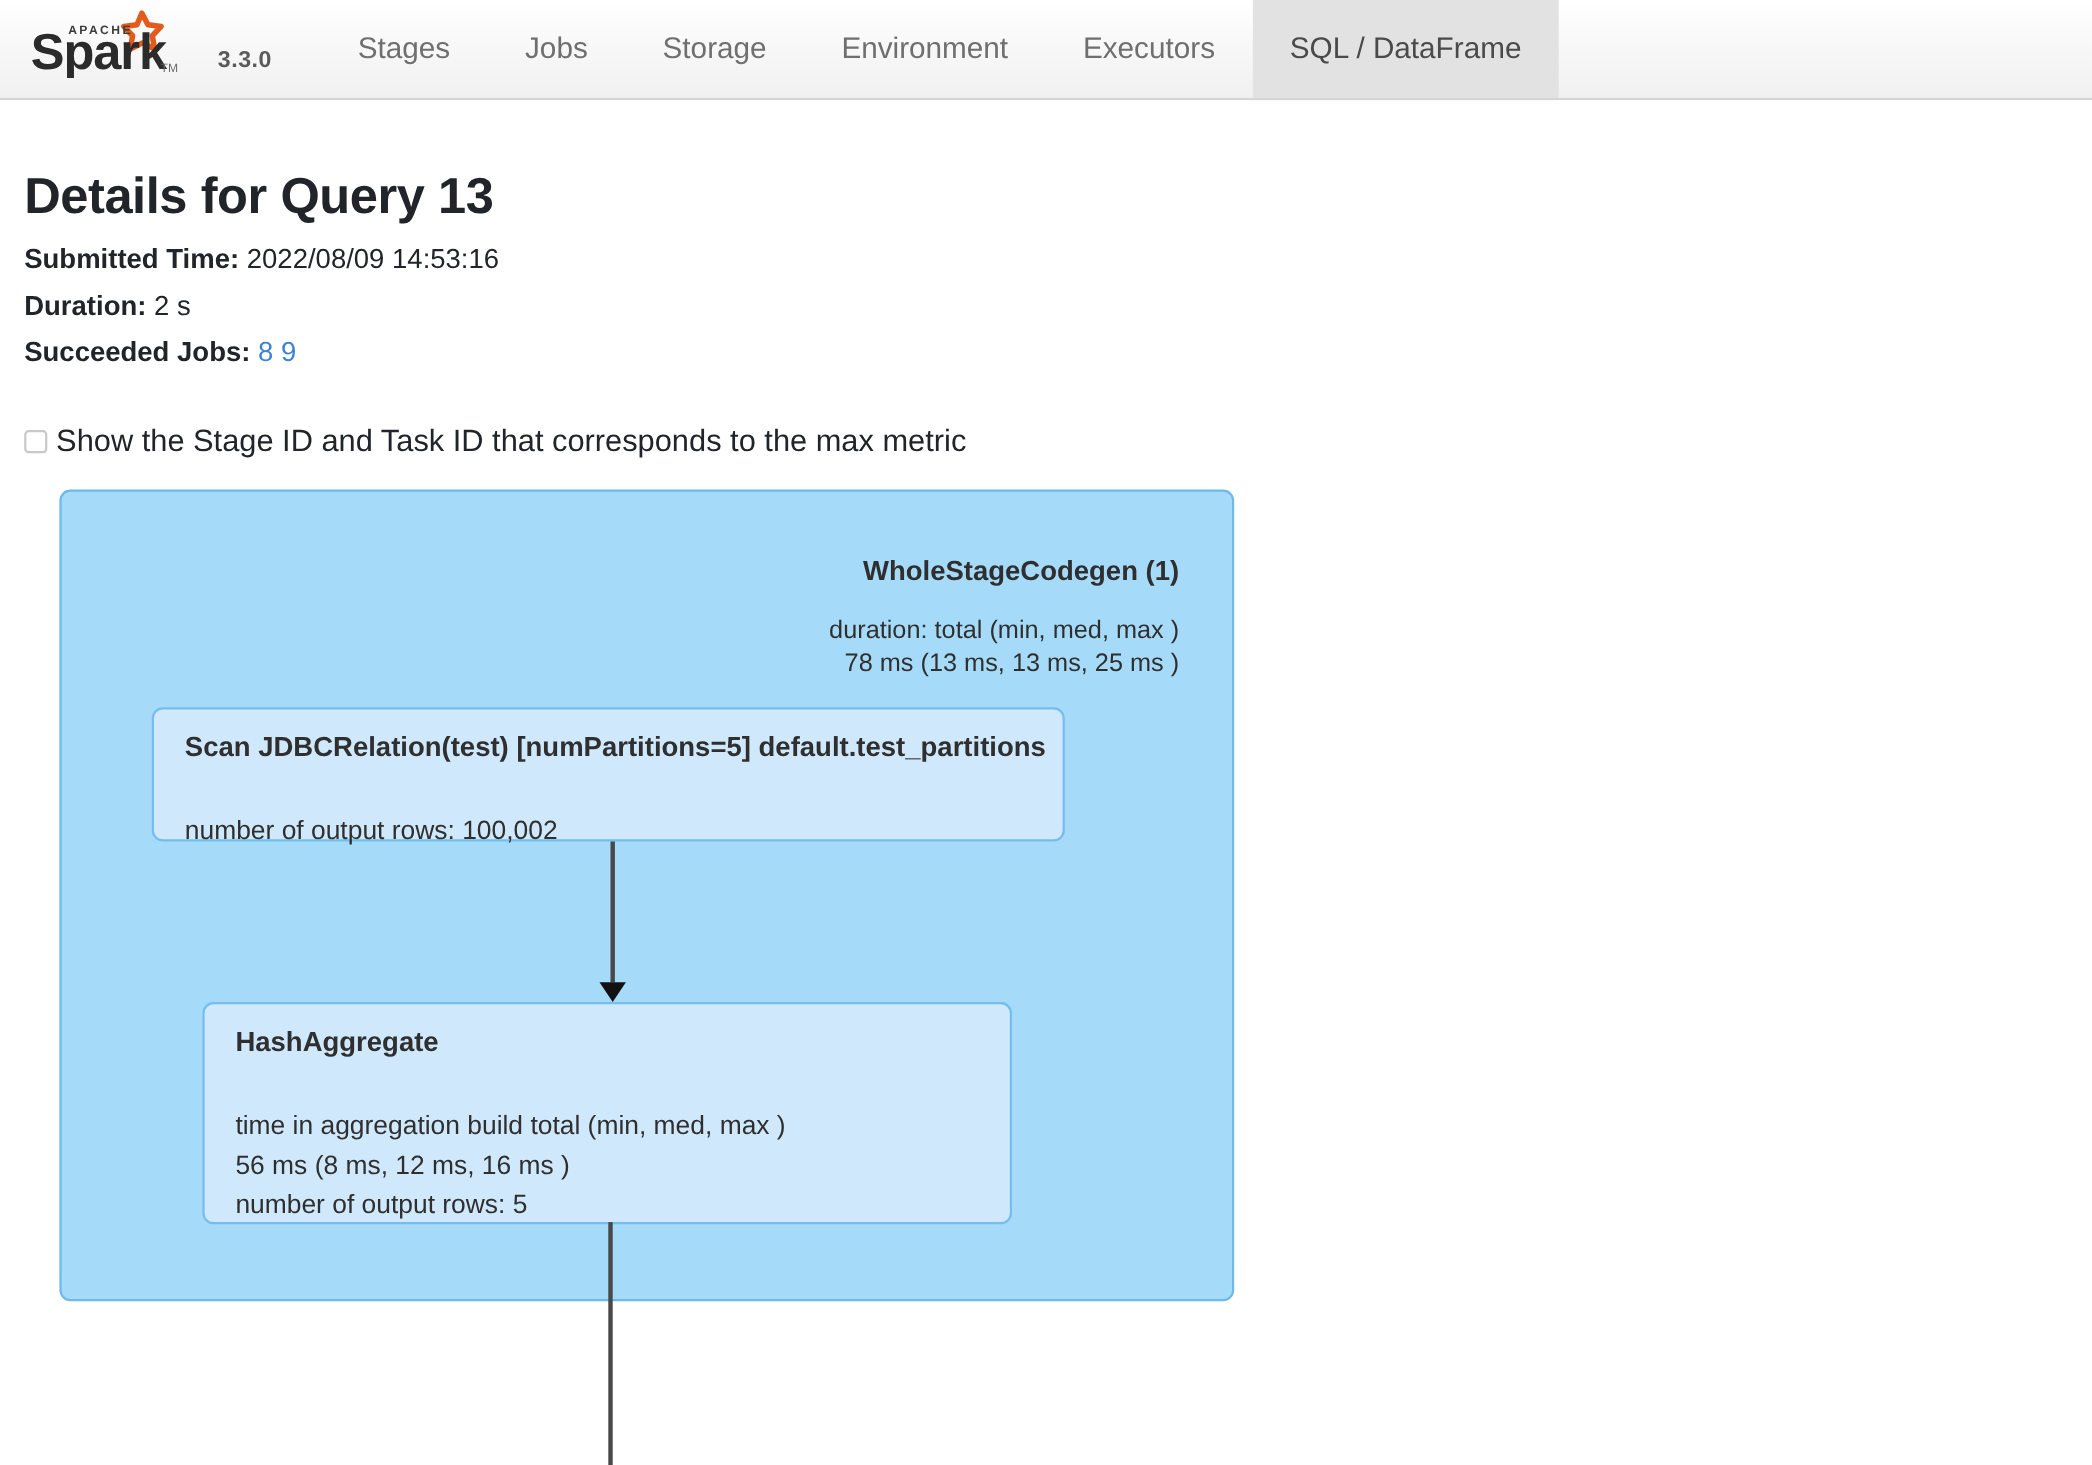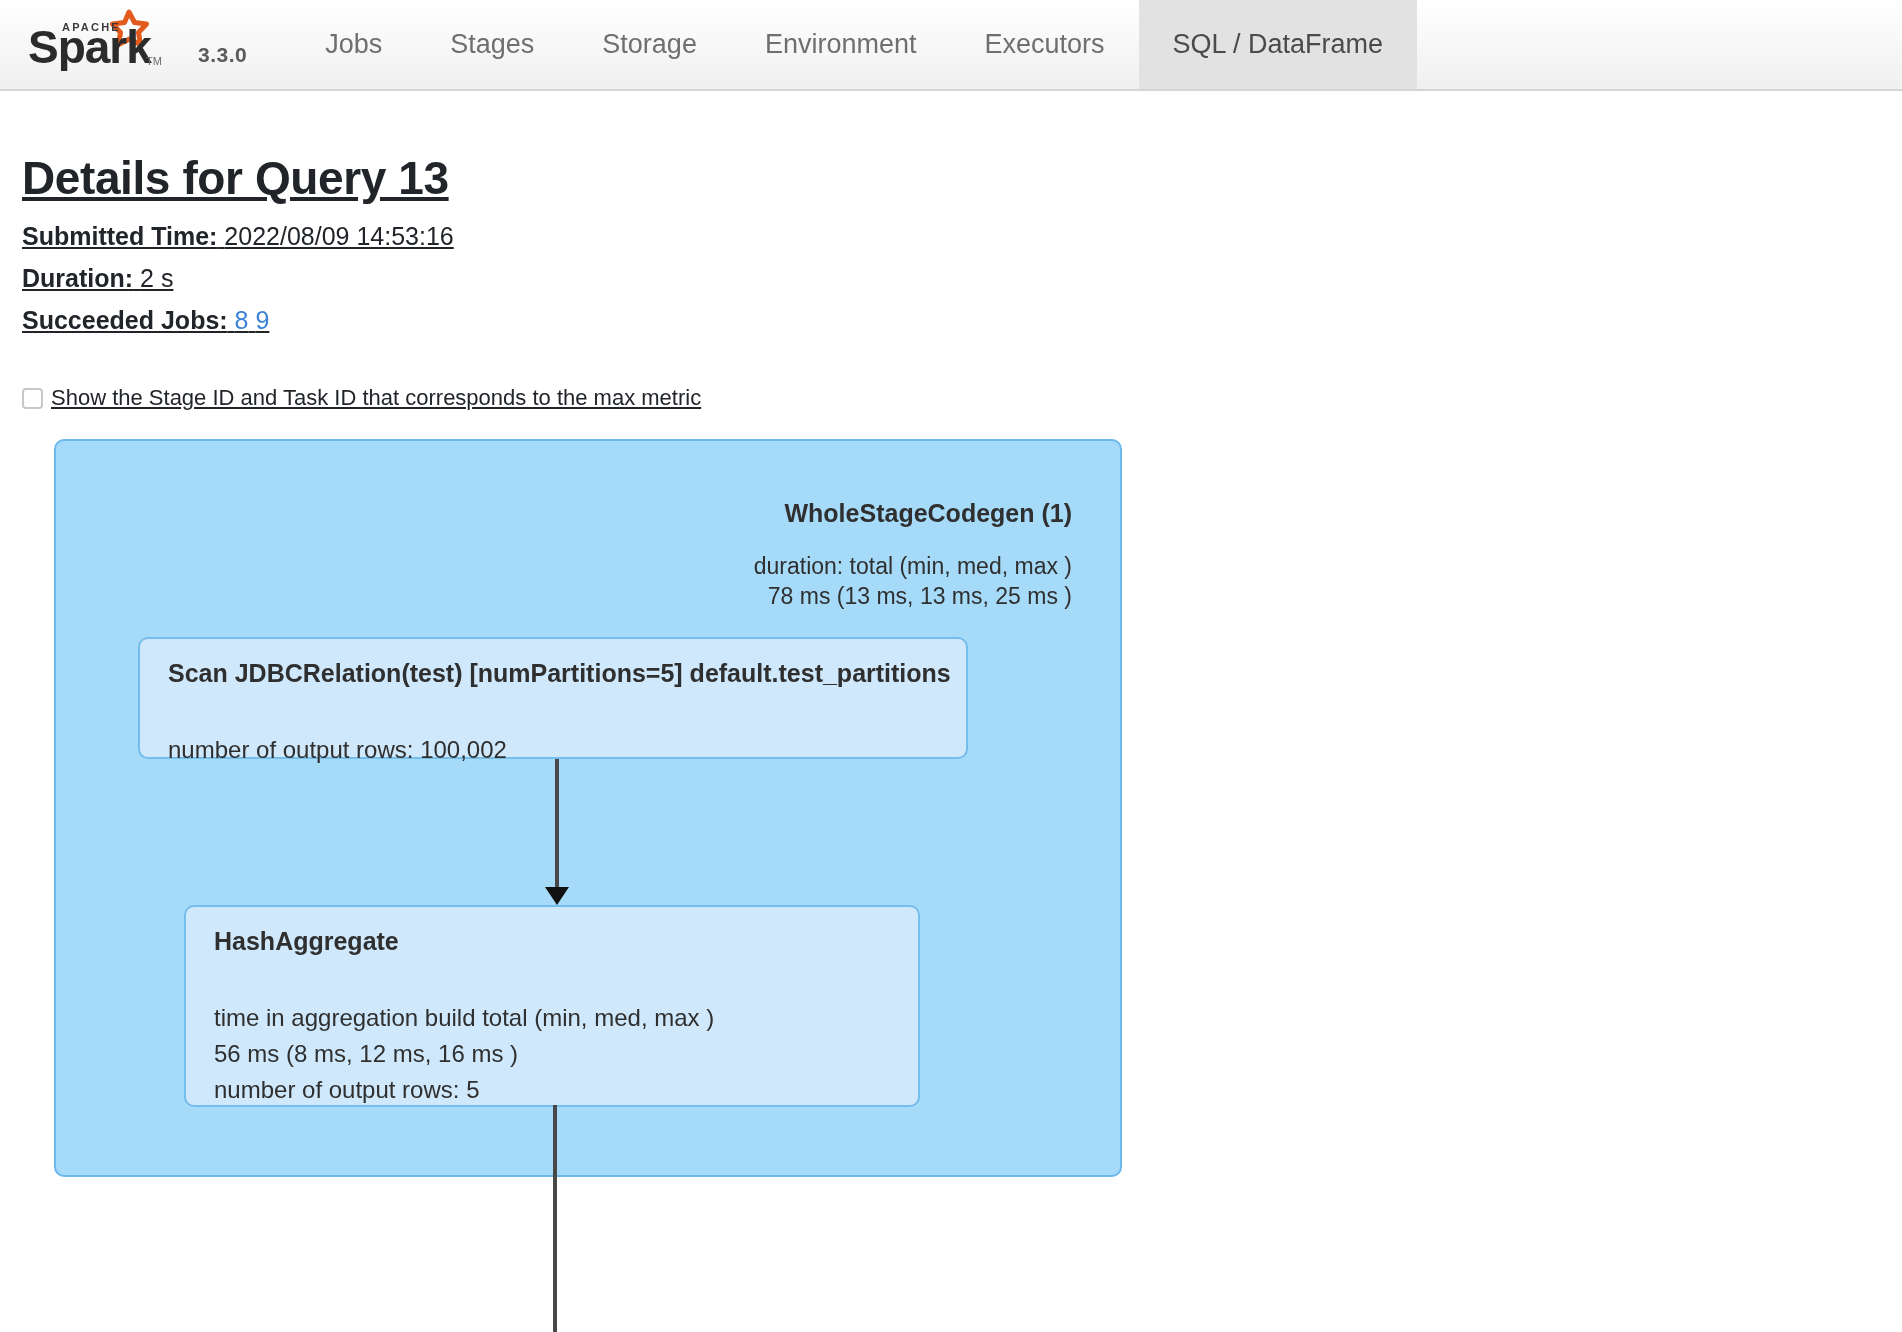--- a/index.html
+++ b/index.html
@@ -68,21 +68,20 @@
   .nav-tab.active {
     background: #e2e2e2;
     color: #4a4a4a;
   }
 
   
   .content {
     position: absolute;
     top: 91px; left: 0;
     width: 1902px;
-    text-decoration: underline;
   }
   .page-title {
     margin: 0;
     padding: 60px 0 0 22px;
     font-size: 46px;
     font-weight: bold;
     letter-spacing: -0.4px;
     color: #212529;
   }
   .meta {
@@ -110,21 +109,21 @@
     width: 21px;
     height: 21px;
     border: 2px solid #c8c8c8;
     border-radius: 4px;
     background: #ffffff;
     box-sizing: border-box;
     cursor: pointer;
     flex: none;
   }
   .cbox-label {
-    font-size: 22px;
+    font-size: 28px;
     color: #212529;
     cursor: pointer;
   }
 
   
   .graph {
     position: relative;
     margin-top: 28px;
     margin-left: 54px;
     width: 1000px;
@@ -229,22 +228,22 @@
         <path d="M101 3 l5.5 10.5 L118.5 15 l-8 8.5 2 12 -11-5.5 -11 5.5 2-12 -8-8.5 12-1.5z" fill="none" stroke="#e25a1c" stroke-width="5" stroke-linejoin="round"></path>
         <text x="34" y="22" font-family="'Liberation Sans', sans-serif" font-size="11" font-weight="bold" fill="#3b3b3b" letter-spacing="2.2">APACHE</text>
         <text x="0" y="54" font-family="'Liberation Sans', sans-serif" font-size="46" font-weight="bold" fill="#2b2b2b" letter-spacing="-1">Spark</text>
         <text x="118" y="56" font-family="'Liberation Sans', sans-serif" font-size="11" fill="#6b6b6b">TM</text>
       </svg>
     </div>
     <div class="version">3.3.0</div>
   </div>
 
   <div class="nav-tabs">
+    <a class="nav-tab">Stages</a>
     <a class="nav-tab">Jobs</a>
-    <a class="nav-tab">Stages</a>
     <a class="nav-tab">Storage</a>
     <a class="nav-tab">Environment</a>
     <a class="nav-tab">Executors</a>
     <a class="nav-tab active">SQL / DataFrame</a>
   </div>
 </div>
 
 <div class="content">
 
   <h1 class="page-title">Details for Query 13</h1>

